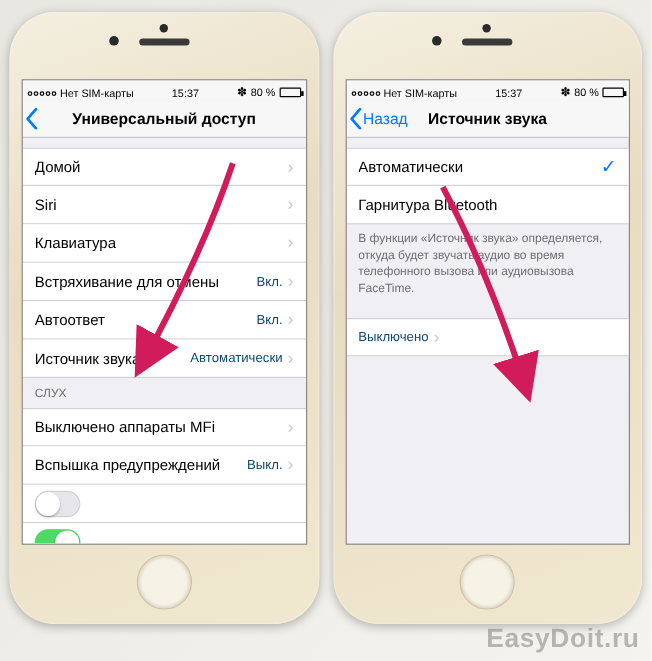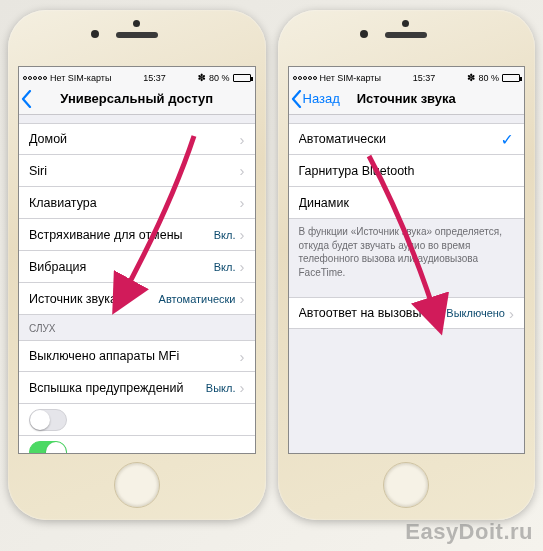--- a/index.html
+++ b/index.html
@@ -130,21 +130,21 @@
           <div class="row">
               <span class="label">Клавиатура</span>
               <span class="chevron">›</span>
             </div>
           <div class="row">
               <span class="label">Встряхивание для отмены</span>
               <span class="value">Вкл.</span>
               <span class="chevron">›</span>
             </div>
           <div class="row">
-              <span class="label">Вибрация</span>
+              <span class="label">Автоответ</span>
               <span class="value">Вкл.</span>
               <span class="chevron">›</span>
             </div>
           <div class="row">
               <span class="label">Источник звука</span>
               <span class="value">Автоматически</span>
               <span class="chevron">›</span>
             </div>
         </div>
         <div class="section-header">слух</div>
@@ -216,28 +216,24 @@
       </div>
       <div class="content">
         <div class="group">
           <div class="row">
               <span class="label">Автоматически</span>
               <span class="check">✓</span>
             </div>
           <div class="row">
               <span class="label">Гарнитура Bluetooth</span>
             </div>
-          <div class="row">
-              <span class="label">Динамик</span>
-            </div>
         </div>
         <div class="section-footer">В функции «Источник звука» определяется, откуда будет звучать аудио во время телефонного вызова или аудиовызова FaceTime.</div>
         <div class="group">
           <div class="row">
-              <span class="label">Автоответ на вызовы</span>
               <span class="value">Выключено</span>
               <span class="chevron">›</span>
             </div>
         </div>
       </div>
       <svg class="arrow" style="left:60px;top:84px;width:110px;height:190px" viewBox="0 0 110 190">
         <defs>
             <marker id="ah2" markerWidth="8" markerHeight="8" refX="6" refY="4" orient="auto">
               <path d="M0,0 L8,4 L0,8 Z" fill="#d11b5a"></path>
             </marker>

